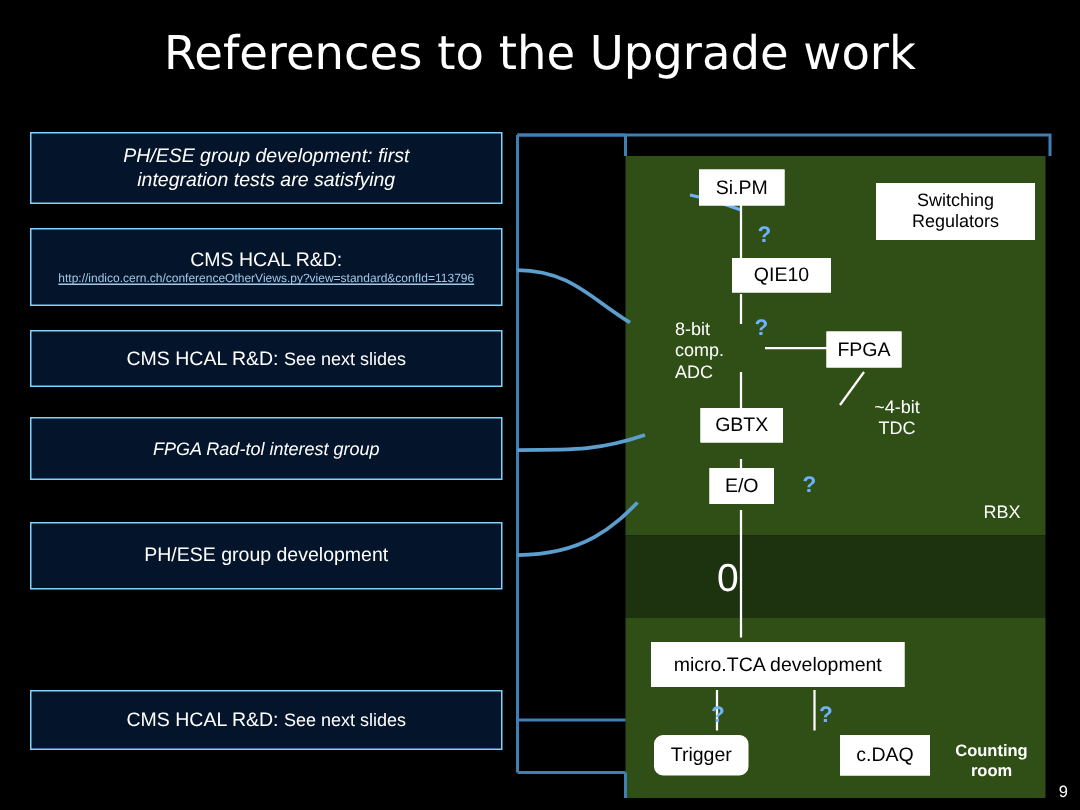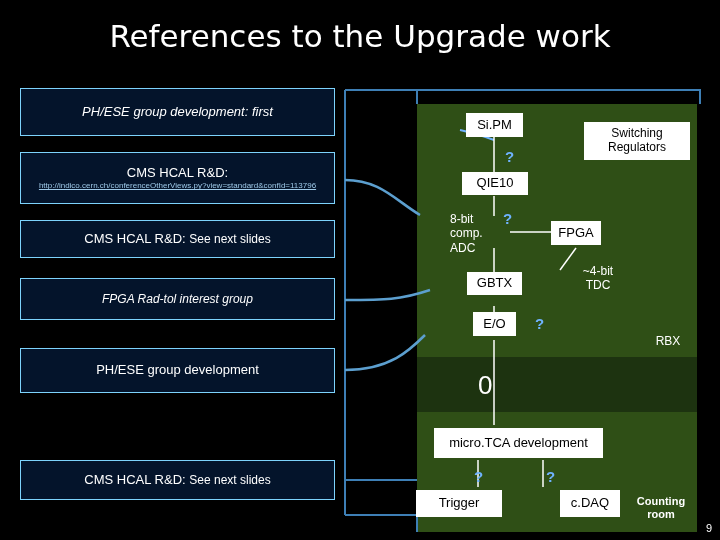--- a/index.html
+++ b/index.html
@@ -179,20 +179,21 @@
     <path d="M576,248 L560,270" stroke="#ffffff" stroke-width="1.5" fill="none"></path>
     <path d="M494,248 L494,272" stroke="#ffffff" stroke-width="1.5" fill="none"></path>
     <path d="M494,306 L494,312" stroke="#ffffff" stroke-width="1.5" fill="none"></path>
     <path d="M494,340 L494,425" stroke="#ffffff" stroke-width="1.5" fill="none"></path>
     <path d="M478,460 L478,487" stroke="#ffffff" stroke-width="1.5" fill="none"></path>
     <path d="M543,460 L543,487" stroke="#ffffff" stroke-width="1.5" fill="none"></path>
   </svg>
 
   <div class="refbox" style="left:20px; top:88px; width:315px; height:48px; font-size:13px;">
     <span class="line it">PH/ESE group development: first</span>
+    <span class="line it">integration tests are satisfying</span>
   </div>
 
   <div class="refbox" style="left:20px; top:152px; width:315px; height:52px; font-size:13px;">
     <span class="line">CMS HCAL R&amp;D:</span>
     <span class="url">http://indico.cern.ch/conferenceOtherViews.py?view=standard&amp;confId=113796</span>
   </div>
 
   <div class="refbox" style="left:20px; top:220px; width:315px; height:38px; font-size:13px;">
     <span class="line"><span>CMS HCAL R&amp;D: </span><span style="font-size:12px">See next slides</span></span>
   </div>
@@ -207,21 +208,21 @@
 
   <div class="refbox" style="left:20px; top:460px; width:315px; height:40px; font-size:13px;">
     <span class="line"><span>CMS HCAL R&amp;D: </span><span style="font-size:12px">See next slides</span></span>
   </div>
 
   <div class="node" style="left:466px; top:113px; width:57px; height:24px;">Si.PM</div>
 
   <div class="node" style="left:584px; top:122px; width:106px; height:38px; font-size:12px; white-space:pre-line;">Switching
 Regulators</div>
 
-  <div class="node" style="left:462px; top:172px; width:66px; height:23px;">QIE10</div>
+  <div class="node" style="left:488px; top:172px; width:66px; height:23px;">QIE10</div>
 
   <div class="greenlabel" style="left:450px; top:212px; width:46px; white-space:pre-line; text-align:left;">8-bit
 comp.
 ADC</div>
 
   <div class="node" style="left:551px; top:221px; width:50px; height:24px;">FPGA</div>
 
   <div class="greenlabel" style="left:566px; top:252px; width:64px; white-space:pre-line;margin-top:12px;">~4-bit
 TDC</div>
 
@@ -229,21 +230,21 @@
 
   <div class="node" style="left:473px; top:312px; width:43px; height:24px;">E/O</div>
 
   <div class="greenlabel" style="left:644px; top:334px; width:48px;">RBX</div>
 
   <div class="bigzero" style="left:478px; top:372px;">0</div>
 
 
   <div class="node" style="left:434px; top:428px; width:169px; height:30px; font-size:13px;">micro.TCA development</div>
 
-  <div class="node" style="left:416px; top:490px; width:86px; height:27px;">Trigger</div>
+  <div class="node" style="left:436px; top:490px; width:63px; height:27px;border-radius:6px;">Trigger</div>
 
   <div class="node" style="left:512px; top:490px; width:60px; height:27px;margin-left:48px;">c.DAQ</div>
 
   <div class="greenlabel" style="left:622px; top:495px; width:78px; font-weight:bold; font-size:11px; white-space:pre-line;">Counting
 room</div>
 
   <div class="qmark" style="left:505px; top:148px;">?</div>
   <div class="qmark" style="left:503px; top:210px;">?</div>
   <div class="qmark" style="left:535px; top:315px;">?</div>
   <div class="qmark" style="left:474px; top:468px;">?</div>

